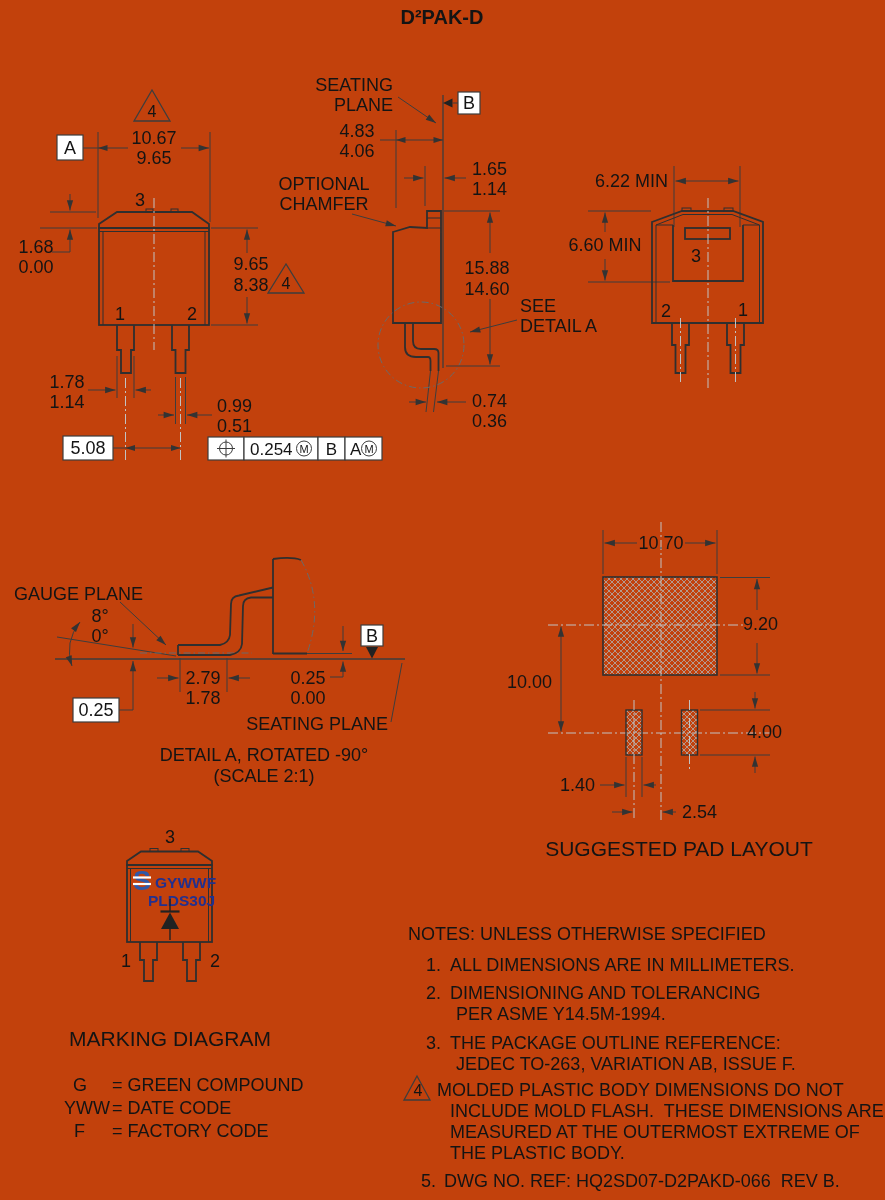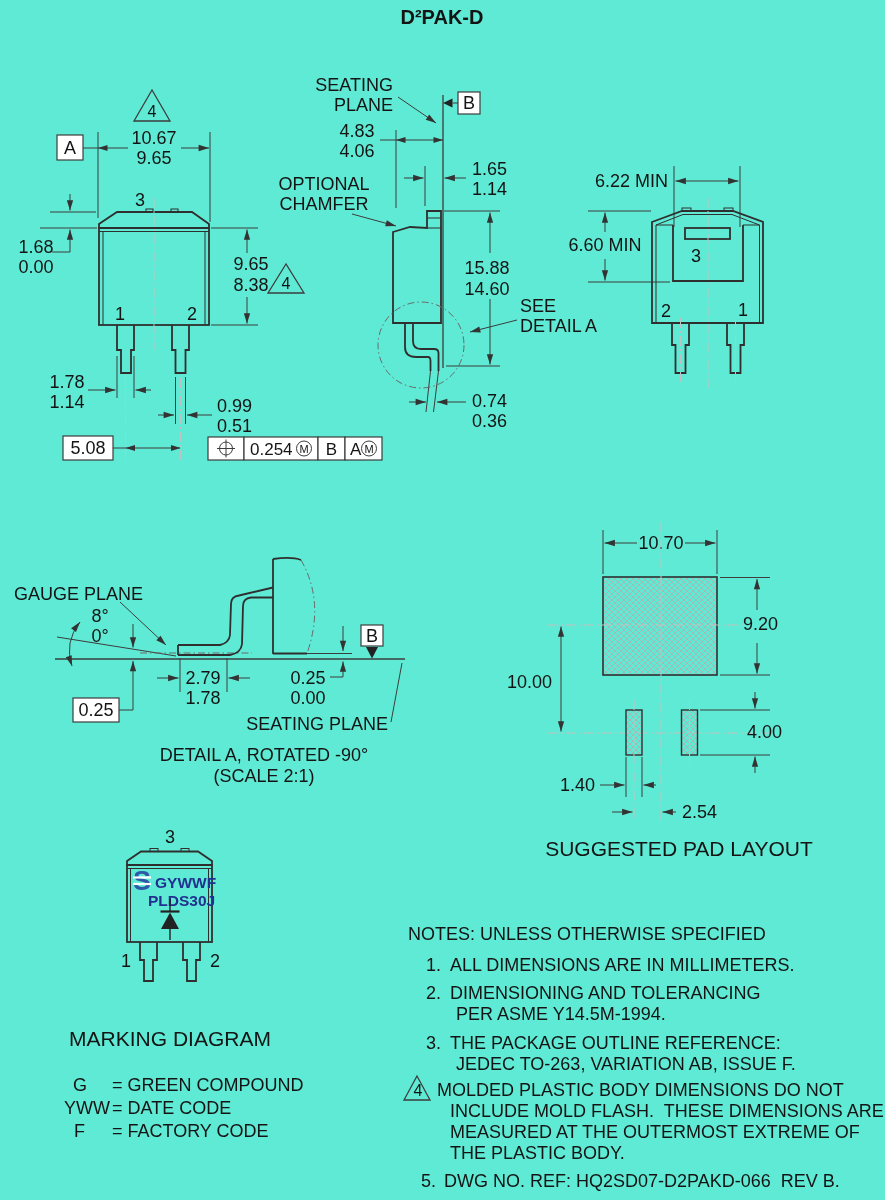--- a/index.html
+++ b/index.html
@@ -1,20 +1,20 @@
 <!DOCTYPE html>
 <html style="--line: #2f2f2f; --dim: #3d3d3d; --navy: #22308f; --logoblue: #2f58a8; --hatch: #b0b0b0; --center: #c2c2c2;"><head>
 <meta charset="utf-8">
 <style>
   :root{
     --line:#2f2f2f; --dim:#3d3d3d; --text:#141414;
     --navy:#22308f; --logoblue:#2f58a8; --hatch:#b0b0b0; --center:#c2c2c2;
   }
   html,body{margin:0;padding:0;background:#ffffff;}
-  .page{width:885px;height:1200px;position:relative;background:#5eead4;}
+  .page{width:885px;height:1200px;position:relative;background:#c2410c;}
   svg{font-family:"Liberation Sans", sans-serif;}
   text{fill:var(--text);font-size:18px;white-space:pre;}
   .mid{text-anchor:middle}.end{text-anchor:end}
   .b{font-weight:bold}
   .sm{font-size:16px}
   .cap{font-size:21px}
   .nav{fill:var(--navy);font-weight:bold;font-size:15.5px}
   .o{stroke:var(--line);stroke-width:1.8;fill:none}
   .o2{stroke:var(--line);stroke-width:1;fill:none}
   .d{stroke:var(--dim);stroke-width:1;fill:none}

